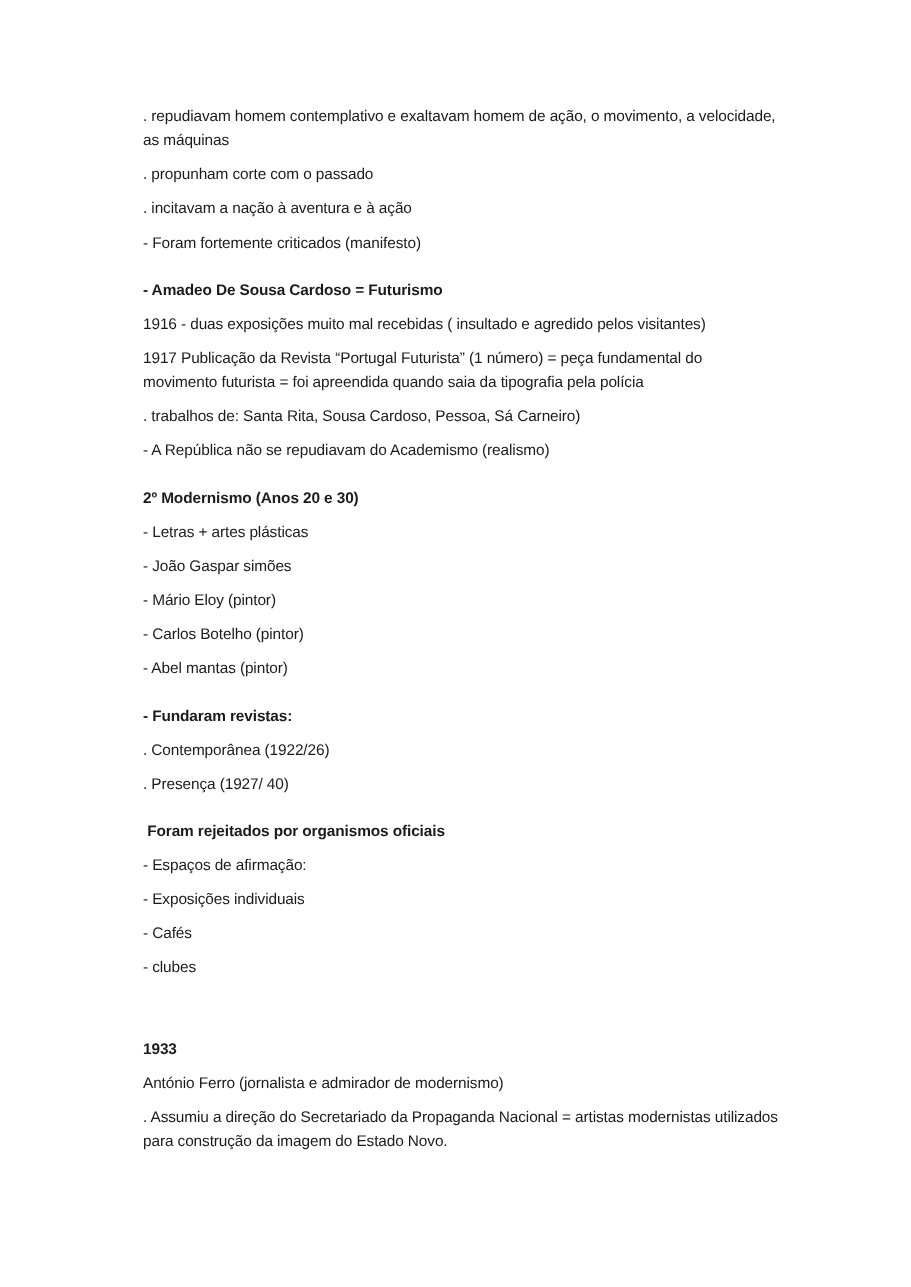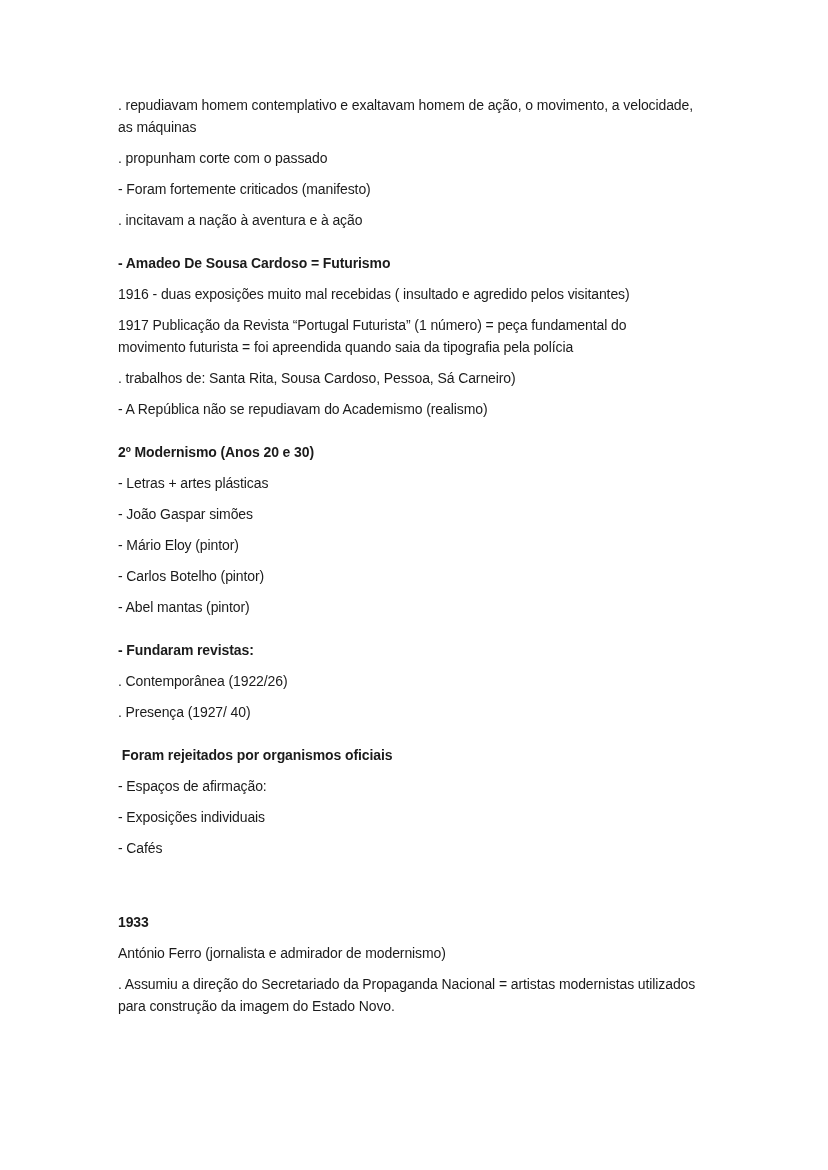--- a/index.html
+++ b/index.html
@@ -9,21 +9,21 @@
   }
   body {
     width: 828px;
     height: 1170px;
     position: relative;
     overflow: hidden;
     font-family: "Liberation Sans", "DejaVu Sans", sans-serif;
   }
   .doc-page {
     position: absolute;
-    left: 0;
+    left: 12px;
     top: 0;
     width: 688px;
     height: 1170px;
     background: #ffffff;
   }
   .doc-content {
     position: absolute;
     left: 118px;
     top: 94px;
     width: 606px;
@@ -43,40 +43,41 @@
   }
 </style>
 </head>
 <body>
 
 <div class="doc-page">
   <div class="doc-content">
       <p>. repudiavam homem contemplativo e exaltavam homem de ação, o movimento, a velocidade,
 as máquinas</p>
       <p>. propunham corte com o passado</p>
+      <p>. incitavam a nação à aventura e à ação</p>
       <p>- Foram fortemente criticados (manifesto)</p>
-      <p>. incitavam a nação à aventura e à ação</p>
       <p class="bold">- Amadeo De Sousa Cardoso = Futurismo</p>
       <p>1916 - duas exposições muito mal recebidas ( insultado e agredido pelos visitantes)</p>
       <p>1917 Publicação da Revista “Portugal Futurista” (1 número) = peça fundamental do
 movimento futurista = foi apreendida quando saia da tipografia pela polícia</p>
       <p>. trabalhos de: Santa Rita, Sousa Cardoso, Pessoa, Sá Carneiro)</p>
       <p>- A República não se repudiavam do Academismo (realismo)</p>
       <p class="bold">2º Modernismo (Anos 20 e 30)</p>
       <p>- Letras + artes plásticas</p>
       <p>- João Gaspar simões</p>
       <p>- Mário Eloy (pintor)</p>
       <p>- Carlos Botelho (pintor)</p>
       <p>- Abel mantas (pintor)</p>
       <p class="bold">- Fundaram revistas:</p>
       <p>. Contemporânea (1922/26)</p>
       <p>. Presença (1927/ 40)</p>
       <p class="bold"> Foram rejeitados por organismos oficiais</p>
       <p>- Espaços de afirmação:</p>
       <p>- Exposições individuais</p>
       <p>- Cafés</p>
+      <p>- clubes</p>
       <p></p>
       <p class="bold">1933</p>
       <p>António Ferro (jornalista e admirador de modernismo)</p>
       <p>. Assumiu a direção do Secretariado da Propaganda Nacional = artistas modernistas utilizados
 para construção da imagem do Estado Novo.</p>
     </div>
 </div>
 
 </body></html>

